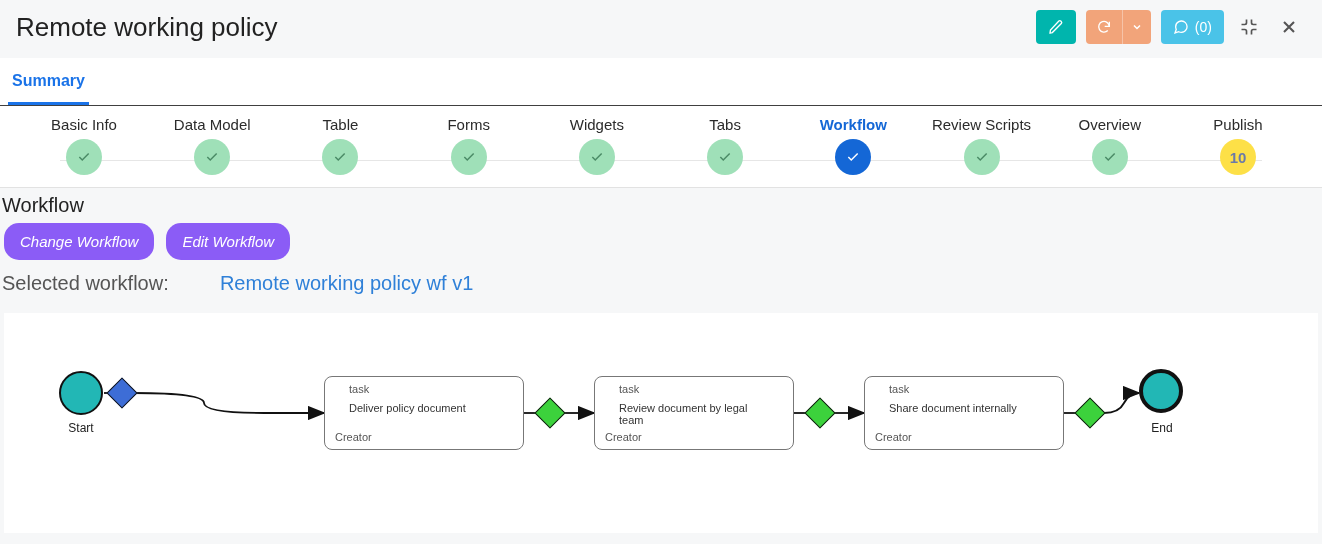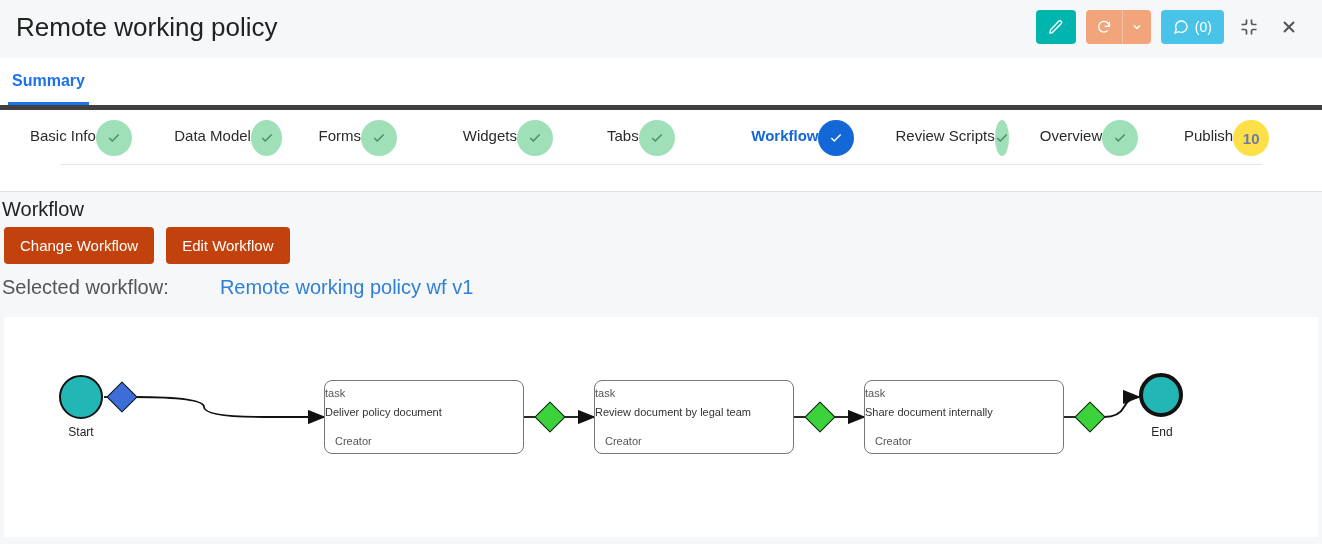--- a/index.html
+++ b/index.html
@@ -46,21 +46,21 @@
   .btn-split { padding:0; }
   .btn-split .seg { display:inline-flex; align-items:center; justify-content:center; height:34px; padding:0 10px;}
   .btn-split .seg + .seg { border-left: 1px solid rgba(255,255,255,0.35); padding:0 8px;}
   .hdr-icon {
     width: 30px; height: 30px;
     display:inline-flex; align-items:center; justify-content:center;
     color:#666; cursor:pointer;
   }
   .tabs-row {
     background:#fff;
-    border-bottom:5px solid #404040;
+    border-bottom:1px solid #404040;
     padding: 0 8px;
   }
   .tab {
     display:inline-block;
     padding: 14px 4px 12px 4px;
     font-size:16px;
     color:#1a73e8;
     font-weight:600;
     border-bottom: 3px solid #1a73e8;
   }
@@ -81,20 +81,21 @@
   }
   .steps {
     position:relative;
     display:flex;
     justify-content:space-between;
     padding: 10px 30px 0 30px;
     z-index:1;
   }
   .step {
     display:flex;
+    flex-direction:column;
     align-items:center;
     width: 108px;
     cursor:pointer;
   }
   .step-label {
     font-size:15px;
     color:#2b2b2b;
     margin-bottom:6px;
     white-space:nowrap;
   }
@@ -118,27 +119,28 @@
   }
   .section-title {
     font-size:20px;
     padding: 6px 2px 4px 2px;
   }
   .action-btns {
     display:flex; gap:12px;
     padding: 2px 4px 12px 4px;
   }
   .btn-green {
-    background:#c2410c;
+    background:#8b5cf6;
     color:#fff;
     border:none;
-    border-radius:4px;
+    border-radius:15px;
     padding: 10px 16px;
     font-size:15px;
     cursor:pointer;
+    font-style:italic;
   }
   .selected-row {
     font-size:20px;
     padding: 0 2px 10px 2px;
     color:#555;
   }
   .selected-row a {
     color:#2f80d8;
     text-decoration:none;
     cursor:pointer;
@@ -176,21 +178,21 @@
     border:1.5px solid #111;
   }
   .gateway.blue { background:#3d6dd6; }
   .gateway.green { background:#3cd23c; }
   .task {
     position:absolute;
     width:200px; height:74px;
     background:#fff;
     border:1px solid #777;
     border-radius:8px;
-    padding:6px 0;
+    padding:6px 24px;
     font-size:11px;
     color:#666;
   }
   .task .t-type { font-size:11px; color:#555; }
   .task .t-title { font-size:11px; color:#333; margin-top:7px;}
   .task .t-role { font-size:11px; color:#555; position:absolute; bottom:6px; left:10px;}
 </style>
 </head>
 <body>
 
@@ -254,20 +256,28 @@
       </div>
       <div class="step">
         <div class="step-label">Data Model</div>
         <div class="step-dot">
           <svg width="14" height="14" viewBox="0 0 24 24" fill="none" stroke="currentColor" stroke-width="2.5">
             <path d="M20 6L9 17l-5-5"></path>
           </svg>
         </div>
       </div>
       <div class="step">
+        <div class="step-label">Table</div>
+        <div class="step-dot">
+          <svg width="14" height="14" viewBox="0 0 24 24" fill="none" stroke="currentColor" stroke-width="2.5">
+            <path d="M20 6L9 17l-5-5"></path>
+          </svg>
+        </div>
+      </div>
+      <div class="step">
         <div class="step-label">Forms</div>
         <div class="step-dot">
           <svg width="14" height="14" viewBox="0 0 24 24" fill="none" stroke="currentColor" stroke-width="2.5">
             <path d="M20 6L9 17l-5-5"></path>
           </svg>
         </div>
       </div>
       <div class="step">
         <div class="step-label">Widgets</div>
         <div class="step-dot">

